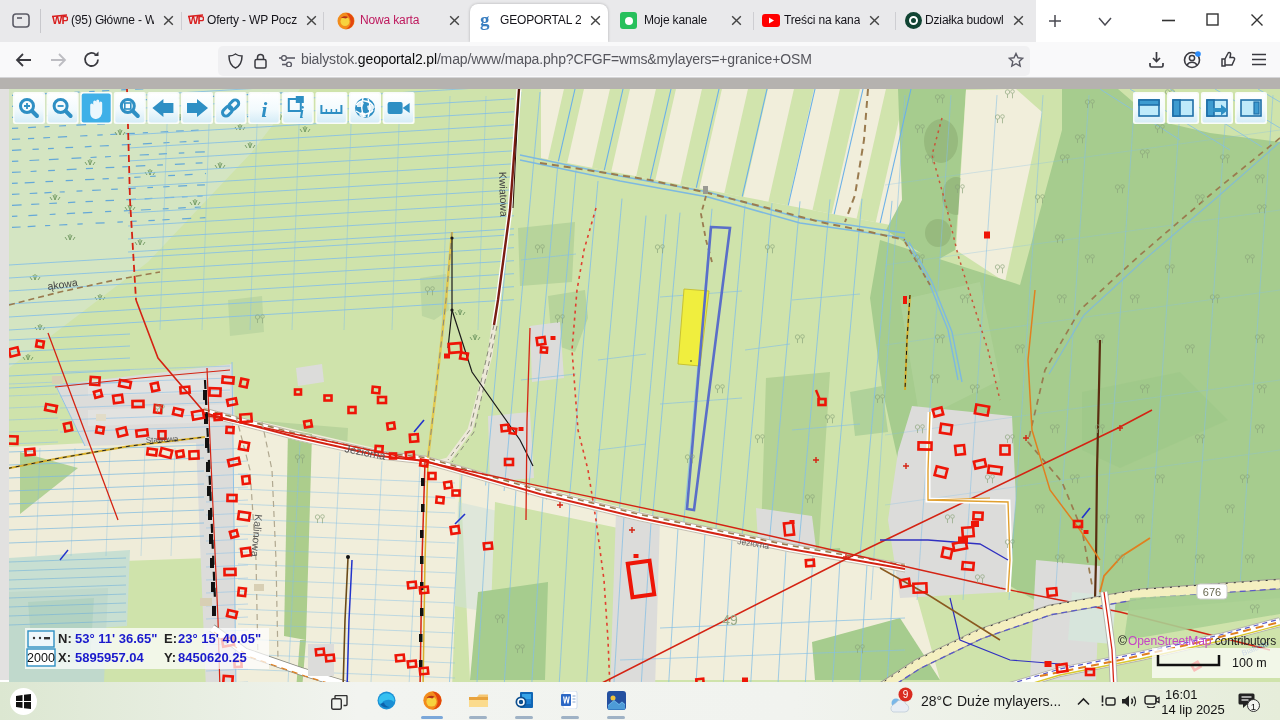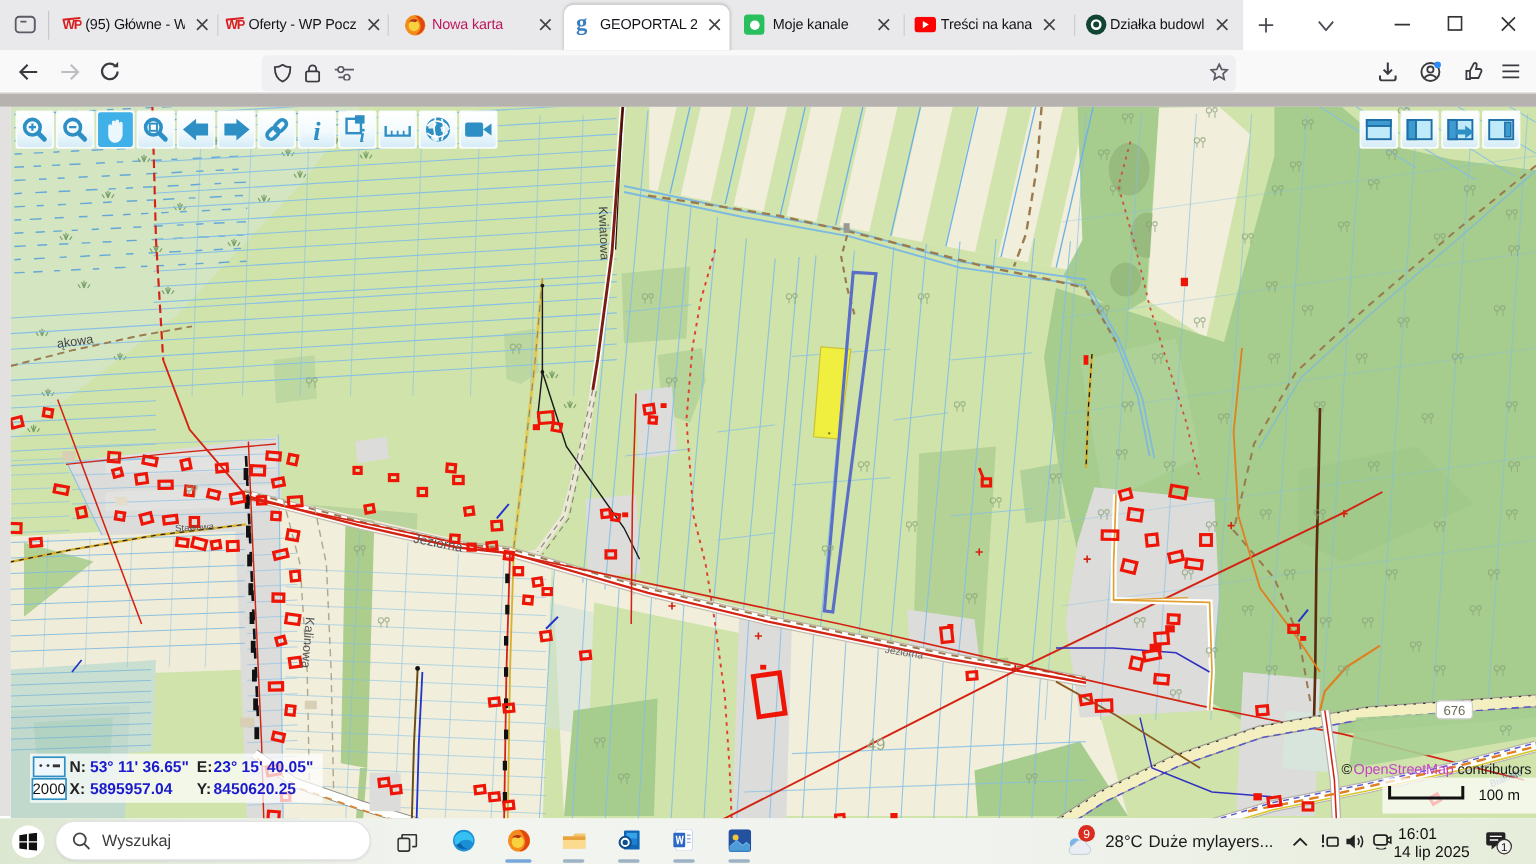--- a/index.html
+++ b/index.html
@@ -1559,20 +1559,21 @@
   <svg style="position:absolute;left:254px;top:11px" width="13" height="16" viewBox="0 0 13 16">
       <rect x="1" y="6.5" width="11" height="8.5" rx="1.5" fill="none" stroke="#3a3a40" stroke-width="1.5"></rect>
       <path d="M3.5 6.5 V4.5 a3 3 0 0 1 6 0 V6.5" fill="none" stroke="#3a3a40" stroke-width="1.5"></path>
     </svg>
   <svg style="position:absolute;left:278px;top:13px" width="18" height="12" viewBox="0 0 18 12">
       <line x1="1" y1="3" x2="17" y2="3" stroke="#5b5b66" stroke-width="1.6"></line>
       <circle cx="6" cy="3" r="2.4" fill="#f9f9fa" stroke="#5b5b66" stroke-width="1.4"></circle>
       <line x1="4" y1="9.5" x2="14" y2="9.5" stroke="#5b5b66" stroke-width="1.6"></line>
       <circle cx="11" cy="9.5" r="2.4" fill="#f9f9fa" stroke="#5b5b66" stroke-width="1.4"></circle>
     </svg>
+  <div style="position:absolute;left:301px;top:9px;font-size:14px;color:#55555c;letter-spacing:-0.15px;white-space:nowrap;width:700px;overflow:hidden">bialystok.<span style="color:#0c0c0d;font-weight:500">geoportal2.pl</span>/map/www/mapa.php?CFGF=wms&amp;mylayers=+granice+OSM</div>
   <svg style="position:absolute;left:1008px;top:10px" width="16" height="16" viewBox="0 0 16 16">
       <path d="M8 1.5 l2 4.3 4.7 0.5 -3.5 3.2 1 4.6 -4.2-2.4 -4.2 2.4 1-4.6 -3.5-3.2 4.7-0.5z" fill="none" stroke="#5b5b66" stroke-width="1.4"></path>
     </svg>
   <svg style="position:absolute;left:1148px;top:9px" width="17" height="17" viewBox="0 0 17 17">
       <path d="M8.5 1 v9 M5 7 l3.5 3.5 L12 7" stroke="#3a3a40" stroke-width="1.7" fill="none"></path>
       <path d="M2 12 v2.5 a1.5 1.5 0 0 0 1.5 1.5 h10 a1.5 1.5 0 0 0 1.5-1.5 V12" stroke="#3a3a40" stroke-width="1.7" fill="none"></path>
     </svg>
   <svg style="position:absolute;left:1183px;top:9px" width="18" height="18" viewBox="0 0 18 18">
       <circle cx="9" cy="9" r="7.5" fill="none" stroke="#3a3a40" stroke-width="1.6"></circle>
       <circle cx="9" cy="7" r="2.6" fill="none" stroke="#3a3a40" stroke-width="1.5"></circle>
@@ -1587,27 +1588,20 @@
     </svg>
 </div>
 <div style="position:absolute;left:0;top:78px;width:1280px;height:11px;background:#b5b2af"></div>
 <div style="position:absolute;left:0;top:89px;width:9px;height:591px;background:#e2e1e0"></div>
 
 <div id="taskbar" style="position:absolute;left:0;top:682px;width:1280px;height:38px;background:linear-gradient(90deg,#dce7d1,#f2f4f0 28%,#f1f3ef 62%,#e6edda)">
   <div style="position:absolute;left:10px;top:6px;width:27px;height:27px;background:#fff;border-radius:50%"></div>
   <svg style="position:absolute;left:16px;top:12px" width="15" height="15" viewBox="0 0 15 15">
       <path d="M0 2 L6.5 1 V7 H0z M8 0.8 L15 0 V7 H8z M0 8 H6.5 V14 L0 13z M8 8 H15 V15 L8 14.2z" fill="#111"></path>
     </svg>
-  <div style="position:absolute;left:46px;top:2px;width:263px;height:33px;background:#fff;border:1px solid #e2e2e6;border-radius:17px;box-shadow:0 1px 2px rgba(0,0,0,0.08)">
-    <svg style="position:absolute;left:13px;top:8px" width="16" height="16" viewBox="0 0 16 16">
-        <circle cx="6.5" cy="6.5" r="5" fill="none" stroke="#444" stroke-width="1.5"></circle>
-        <line x1="10.2" y1="10.2" x2="14.5" y2="14.5" stroke="#444" stroke-width="1.5"></line>
-      </svg>
-    <div style="position:absolute;left:38px;top:8px;font-size:13.5px;color:#3a3a3a">Wyszukaj</div>
-  </div>
   <svg style="position:absolute;left:331px;top:13px" width="17" height="16" viewBox="0 0 17 16">
       <rect x="0.7" y="3.7" width="9.6" height="10.6" rx="1.5" fill="none" stroke="#333" stroke-width="1.4"></rect>
       <path d="M4 3.5 V1.5 a1 1 0 0 1 1-1 h10 a1 1 0 0 1 1 1 v8 a1 1 0 0 1 -1 1 h-2.5" fill="none" stroke="#333" stroke-width="1.4"></path>
     </svg>
   <svg style="position:absolute;left:377px;top:9px" width="19" height="19" viewBox="0 0 19 19">
       <circle cx="9.5" cy="9.5" r="9" fill="#1b8fd4"></circle>
       <path d="M2 7 c2-4 7-6 11-4 c4 2 5 6 4 8 c-2-2-4-2.5-7-2 c-4 0.6-6 3-5 6 C2.5 13.5 1 10 2 7z" fill="#35c1f1"></path>
       <path d="M3 13 c2 3 6 4.5 9.5 3 c-3-0.5-5-2-5.5-4.5z" fill="#0d62ab"></path>
     </svg>
   <svg style="position:absolute;left:423px;top:9px" width="19" height="19" viewBox="0 0 18 18">

